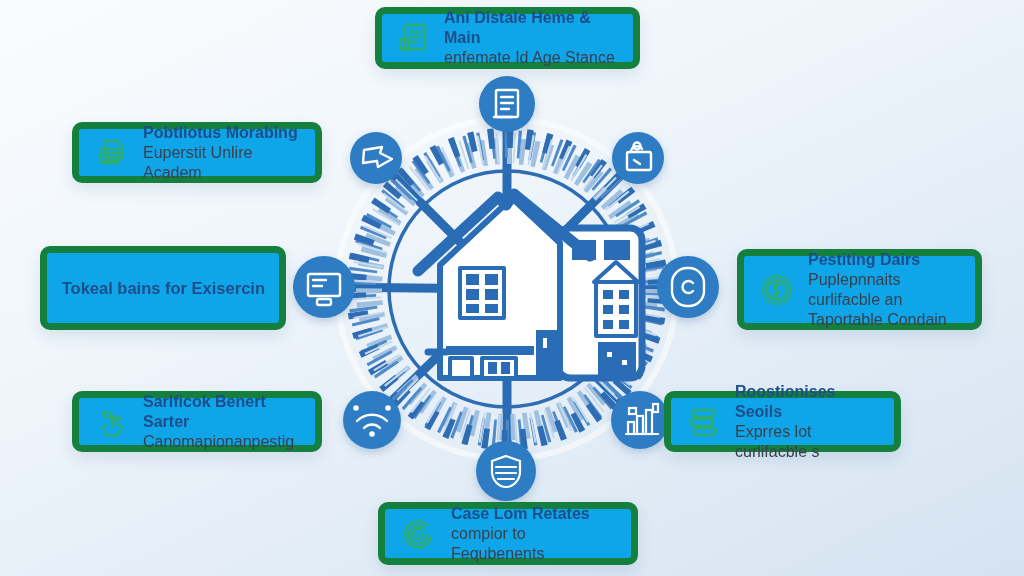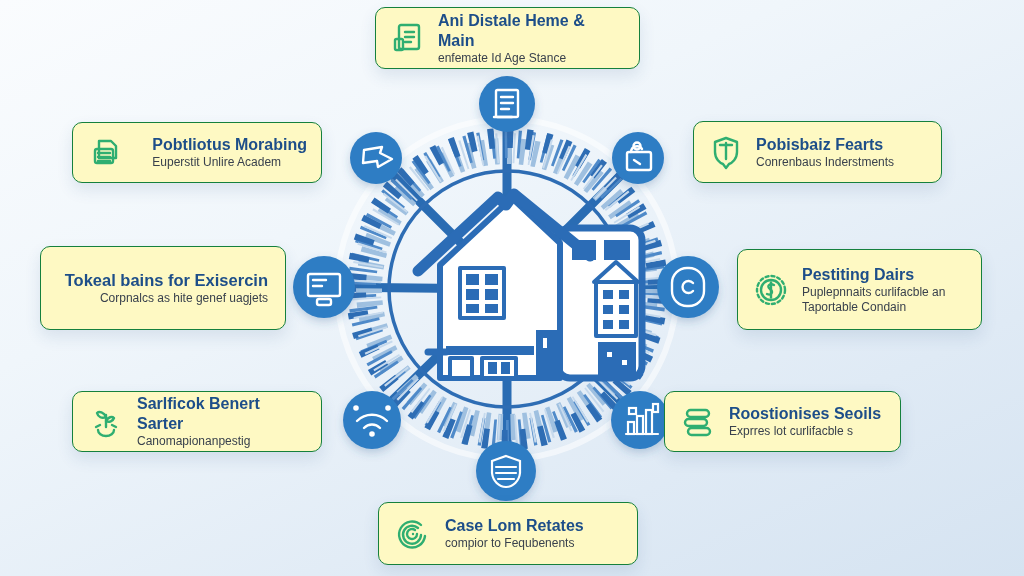--- a/index.html
+++ b/index.html
@@ -5,28 +5,28 @@
   html,body{margin:0;padding:0;}
   body{
     width:1024px;height:576px;overflow:hidden;
     font-family:"Liberation Sans", sans-serif;
     background:linear-gradient(155deg,#fafcfe 0%,#f0f6fb 35%,#dfeaf5 75%,#d5e3f1 100%);
     position:relative;
   }
   .stage{position:absolute;inset:0;}
   svg.diagram{position:absolute;left:0;top:0;}
   .card{
-    position:absolute;background:#fef9c3;border:1px solid #15803d;border-radius:10px;
+    position:absolute;background:#0ea5e9;border:7px solid #15803d;border-radius:10px;
     box-shadow:0 7px 16px rgba(40,80,130,.12);
     display:flex;align-items:center;gap:12px;padding:8px 14px;box-sizing:border-box;
   }
   .cicon{flex:0 0 auto;display:flex;align-items:center;justify-content:center;}
   .ctext{display:flex;flex-direction:column;justify-content:center;line-height:1.25;}
   .title{font-weight:bold;color:#1d4e89;font-size:16px;}
-  .sub{color:#39414d;font-size:12px;}
+  .sub{color:#39414d;font-size:16px;}
   .card.centered{justify-content:center;text-align:right;}
   .card.centered .title{font-size:16.5px;}
   
   .pos-top{left:375px;top:7px;width:265px;height:62px;}
   .pos-ul{left:72px;top:122px;width:250px;height:61px;justify-content:space-between;}
   .pos-ur{left:693px;top:121px;width:249px;height:62px;}
   .pos-ml{left:40px;top:246px;width:246px;height:84px;}
   .pos-mr{left:737px;top:249px;width:245px;height:81px;}
   .pos-ll{left:72px;top:391px;width:250px;height:61px;}
   .pos-lr{left:664px;top:391px;width:237px;height:61px;}
@@ -218,40 +218,24 @@
             <line x1="11" y1="27" x2="23" y2="27"></line>
       </g>
         </svg>
     </span>
     <div class="ctext">
       <div class="title">Pobtliotus Morabing</div>
       <div class="sub">Euperstit Unlire Academ</div>
     </div>
   </div>
 
-  <div class="card pos-ur">
-    <span class="cicon">
-      <svg width="36" height="38" viewBox="0 0 36 38">
-          <g class="gi">
-        <path d="M18,5 l11,4 v10 c0,7 -5,11 -8,12 l-3,4 l-3,-4 c-3,-1 -8,-5 -8,-12 v-10 z"></path>
-        <line x1="18" y1="10" x2="18" y2="26"></line>
-        <line x1="12" y1="12" x2="24" y2="12"></line>
-      </g>
-        </svg>
-    </span>
-    <div class="ctext">
-      <div class="title">Pobisbaiz Fearts</div>
-      <div class="sub">Conrenbaus Inderstments</div>
-    </div>
-  </div>
 
   <div class="card pos-ml centered">
     <div class="ctext" style="width:210px;">
       <div class="title">Tokeal bains for Exisercin</div>
-      <div class="sub">Corpnalcs as hite genef uagjets</div>
     </div>
   </div>
 
   <div class="card pos-mr">
     <span class="cicon">
       <svg width="38" height="38" viewBox="0 0 38 38">
           <g class="gi">
         <circle cx="19" cy="19" r="14" stroke-dasharray="3 3"></circle>
         <circle cx="19" cy="19" r="10"></circle>
         <path d="M22,14 c-4,-2 -8,1 -4,4 c4,3 1,7 -3,5"></path>

